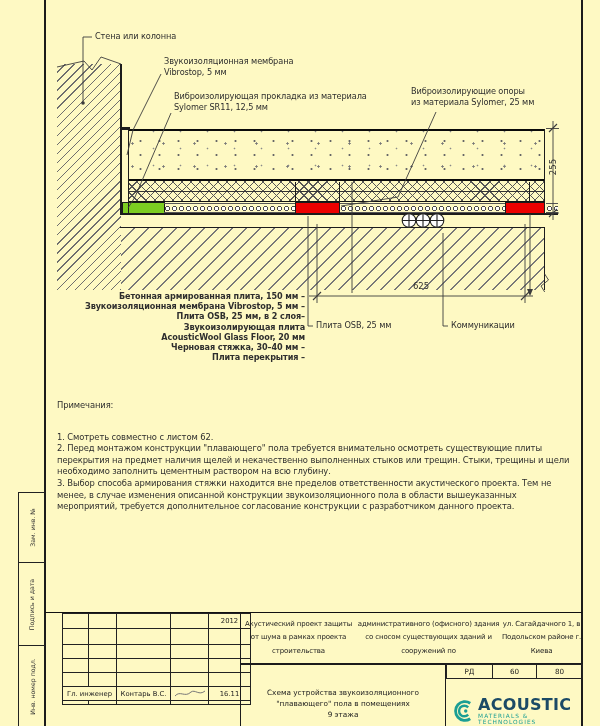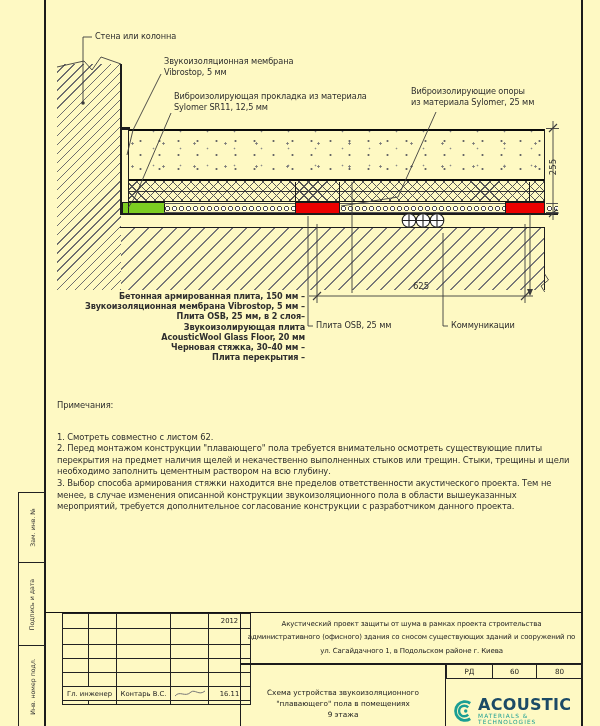--- a/index.html
+++ b/index.html
@@ -34,21 +34,21 @@
          border-left:1.1px solid #222;border-top:1.1px solid #222;}
   .strip .cell{display:flex;align-items:center;justify-content:center;border-bottom:1.1px solid #222;box-sizing:border-box;}
   .strip .cell span{transform:rotate(-90deg);white-space:nowrap;font-size:6.2px;color:#333;}
   
   .tb{position:absolute;left:45px;top:612px;width:537px;height:114px;box-sizing:border-box;
       border-top:1.6px solid #111;}
   .tb table{border-collapse:collapse;table-layout:fixed;}
   .tb td{border:1px solid #222;padding:0;text-align:center;vertical-align:middle;
          font-size:6.8px;color:#222;overflow:hidden;white-space:nowrap;}
   .tb .mainTable{position:absolute;left:17px;top:0;width:188px;}
-  .tb .desc{position:absolute;left:196px;top:0;width:341px;height:50px;display:flex;flex-direction:column;
+  .tb .desc{position:absolute;left:196px;top:0;width:341px;height:50px;display:flex;flex-direction:row;
             align-items:center;justify-content:center;text-align:center;font-size:7px;line-height:13.4px;
             letter-spacing:-0.12px;color:#222;}
   .tb .sheetTitle{position:absolute;left:196px;top:52px;width:204px;height:62px;box-sizing:border-box;
             padding-top:22px;text-align:center;font-size:7.3px;line-height:11px;color:#222;}
   .tb .stageTable{position:absolute;left:401px;top:51px;width:136px;}
   .tb .stageTable td{font-size:7.2px;height:13px;}
   .logo{position:absolute;left:401px;top:82px;width:136px;height:32px;display:flex;align-items:center;gap:3px;padding-left:3px;box-sizing:border-box;}
   .logo .lname{font-weight:bold;font-size:16px;letter-spacing:.3px;color:#1b4a66;line-height:15px;}
   .logo .ltag{font-size:5.8px;letter-spacing:1.05px;color:#1a9e94;margin-top:1px;}
   .dimtext{position:absolute;font-size:8.5px;color:#2e2e2e;}

